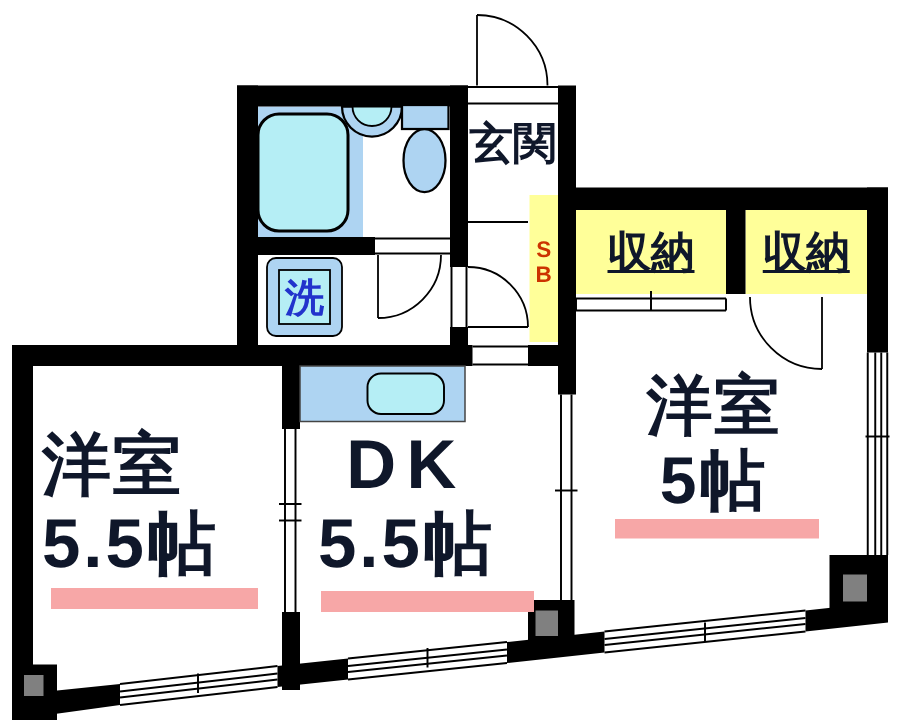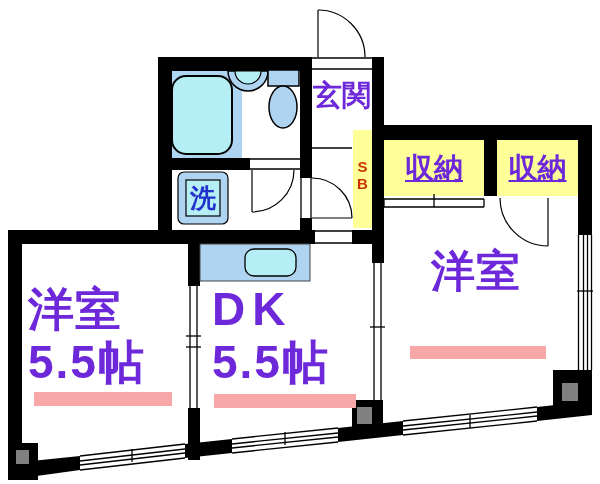--- a/index.html
+++ b/index.html
@@ -2,26 +2,26 @@
 <html><head>
 <meta charset="utf-8">
 <style>
   html,body{margin:0;padding:0;background:#ffffff;}
   #plan{
     position:relative;width:600px;height:484px;background:#ffffff;overflow:hidden;
     font-family:"Liberation Sans","DejaVu Sans",sans-serif;
   }
   #plan svg{position:absolute;left:0;top:0;}
   .label{
-    position:absolute;font-weight:bold;color:#6d28d9;white-space:nowrap;
+    position:absolute;font-weight:bold;color:#0f172a;white-space:nowrap;
     font-family:"Liberation Sans","DejaVu Sans",sans-serif;
   }
   .room-label{font-size:46px;line-height:53px;letter-spacing:1px;}
   .room-label .size{letter-spacing:2px;}
-  .dk .name{letter-spacing:7px;}
+  .dk .name{letter-spacing:7px;text-align:center;}
   .room-right{text-align:center;font-size:44px;line-height:50px;width:140px;}
   .closet-label{font-size:29px;text-align:center;text-decoration:underline;}
   .genkan-label{font-size:29px;text-align:center;width:60px;}
   .sb-label{font-size:15px;line-height:17px;text-align:center;width:19px;color:#cc3300;}
   .washer-label{font-size:26px;line-height:36px;text-align:center;width:34px;color:#2233cc;}
   .underline{position:absolute;background:#f7a7a7;}
 </style>
 </head>
 <body>
 
@@ -193,16 +193,17 @@
   <div class="underline" style="left:34px;top:392px;width:138px;height:14px;"></div>
 
   <div class="label room-label dk" style="left:212px;top:283px;">
     <div class="name">DK</div>
     <div class="size">5.5帖</div>
   </div>
   <div class="underline" style="left:214px;top:394px;width:142px;height:14px;"></div>
 
   <div class="label room-label room-right" style="left:406px;top:246px;">
     <div class="name">洋室</div>
+    <div class="size">5帖</div>
   </div>
   <div class="underline" style="left:410px;top:346px;width:136px;height:13px;"></div>
 
 </div>
 
 </body></html>

